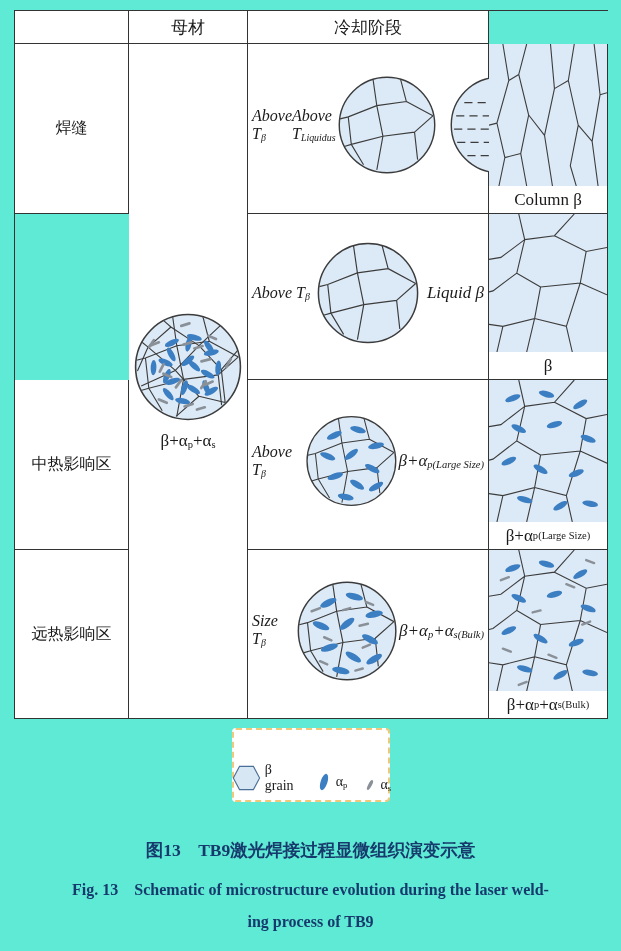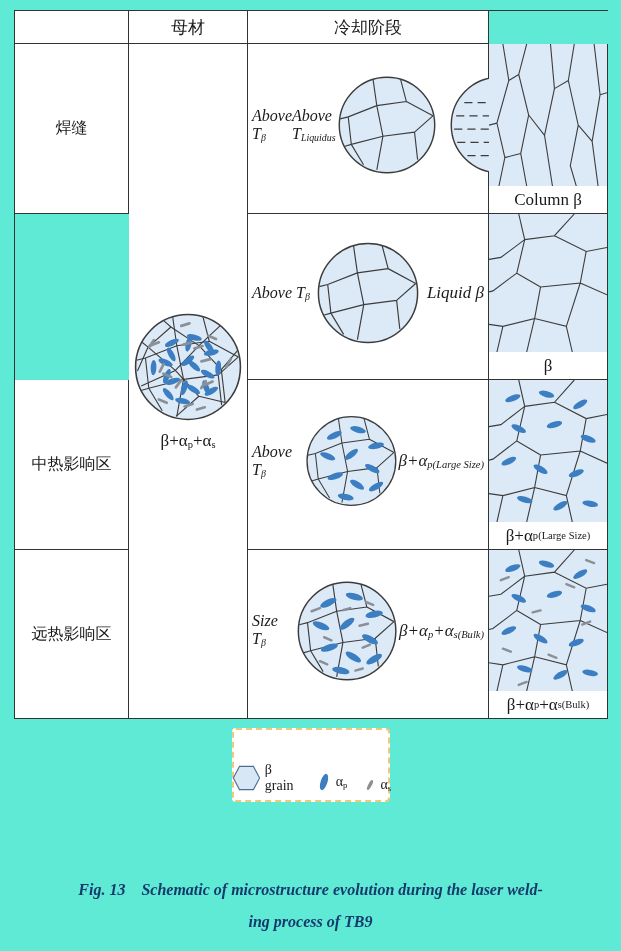--- a/index.html
+++ b/index.html
@@ -36,21 +36,21 @@
   .legend{position:absolute;left:232px;top:728px;width:158px;height:74px;
     border:2px dashed #f1c879;border-radius:4px;background:#fff;
     display:flex;align-items:flex-end;justify-content:center;gap:16px;
     box-sizing:border-box;padding-bottom:6px;}
   .legend-item{display:flex;align-items:center;gap:3px;font-size:14px;}
 
   
   .caption-cn{position:absolute;top:838px;left:0;width:100%;text-align:center;
     font-weight:bold;font-size:17.5px;color:#173a6d;}
   .caption-en{position:absolute;top:874px;left:0;width:100%;text-align:center;
-    font-weight:bold;font-size:16px;color:#173a6d;line-height:32px;font-style:italic;}
+    font-weight:bold;font-size:16px;color:#173a6d;line-height:32px;}
 
   .hidden-defs{position:absolute;width:0;height:0;overflow:hidden;}
 </style>
 </head>
 <body>
 
 <svg class="hidden-defs" aria-hidden="true">
   <defs>
     <clipPath id="clipCircle">
         <circle cx="50" cy="50" r="46.5"></circle>
@@ -278,18 +278,19 @@
       <span><span>α</span><span class="sb">p</span></span>
     </div>
     <div class="legend-item">
       <svg width="14" height="18" viewBox="0 0 14 18">
         <ellipse cx="7" cy="9" rx="1.8" ry="5.5" fill="#8a9097" transform="rotate(28 7 9)"></ellipse>
       </svg>
       <span><span>α</span><span class="sb">s</span></span>
     </div>
   </div>
 
+  <div class="caption-cn">图13　TB9激光焊接过程显微组织演变示意</div>
   <div class="caption-en">
     <div>Fig. 13　Schematic of microstructure evolution during the laser weld-</div>
     <div>ing process of TB9</div>
   </div>
 
 </div>
 
 </body></html>

